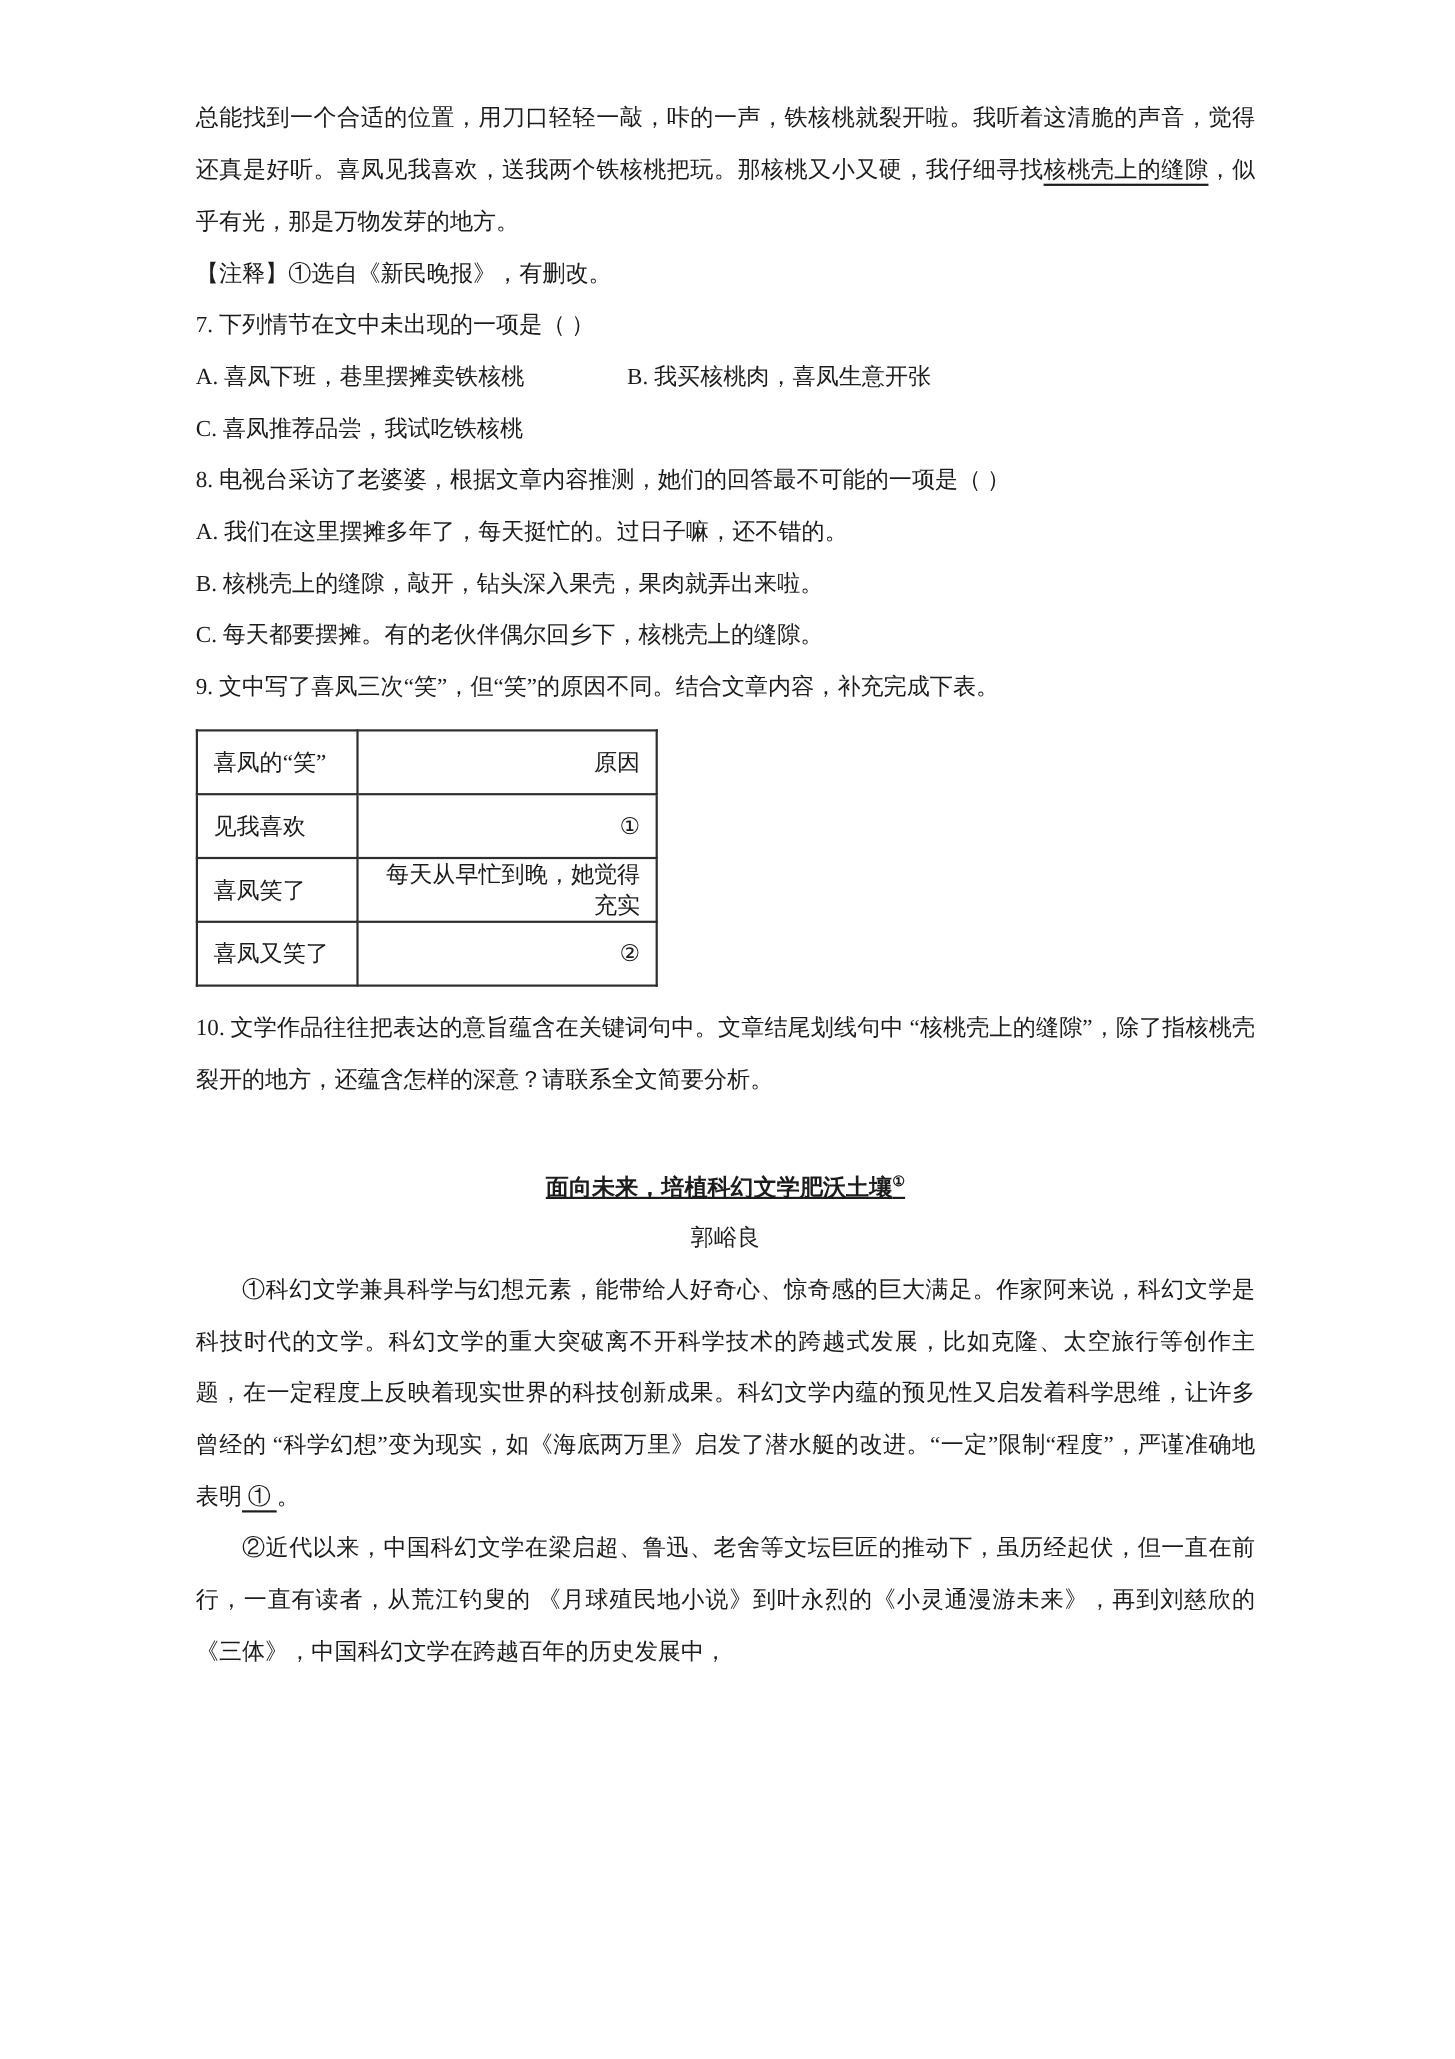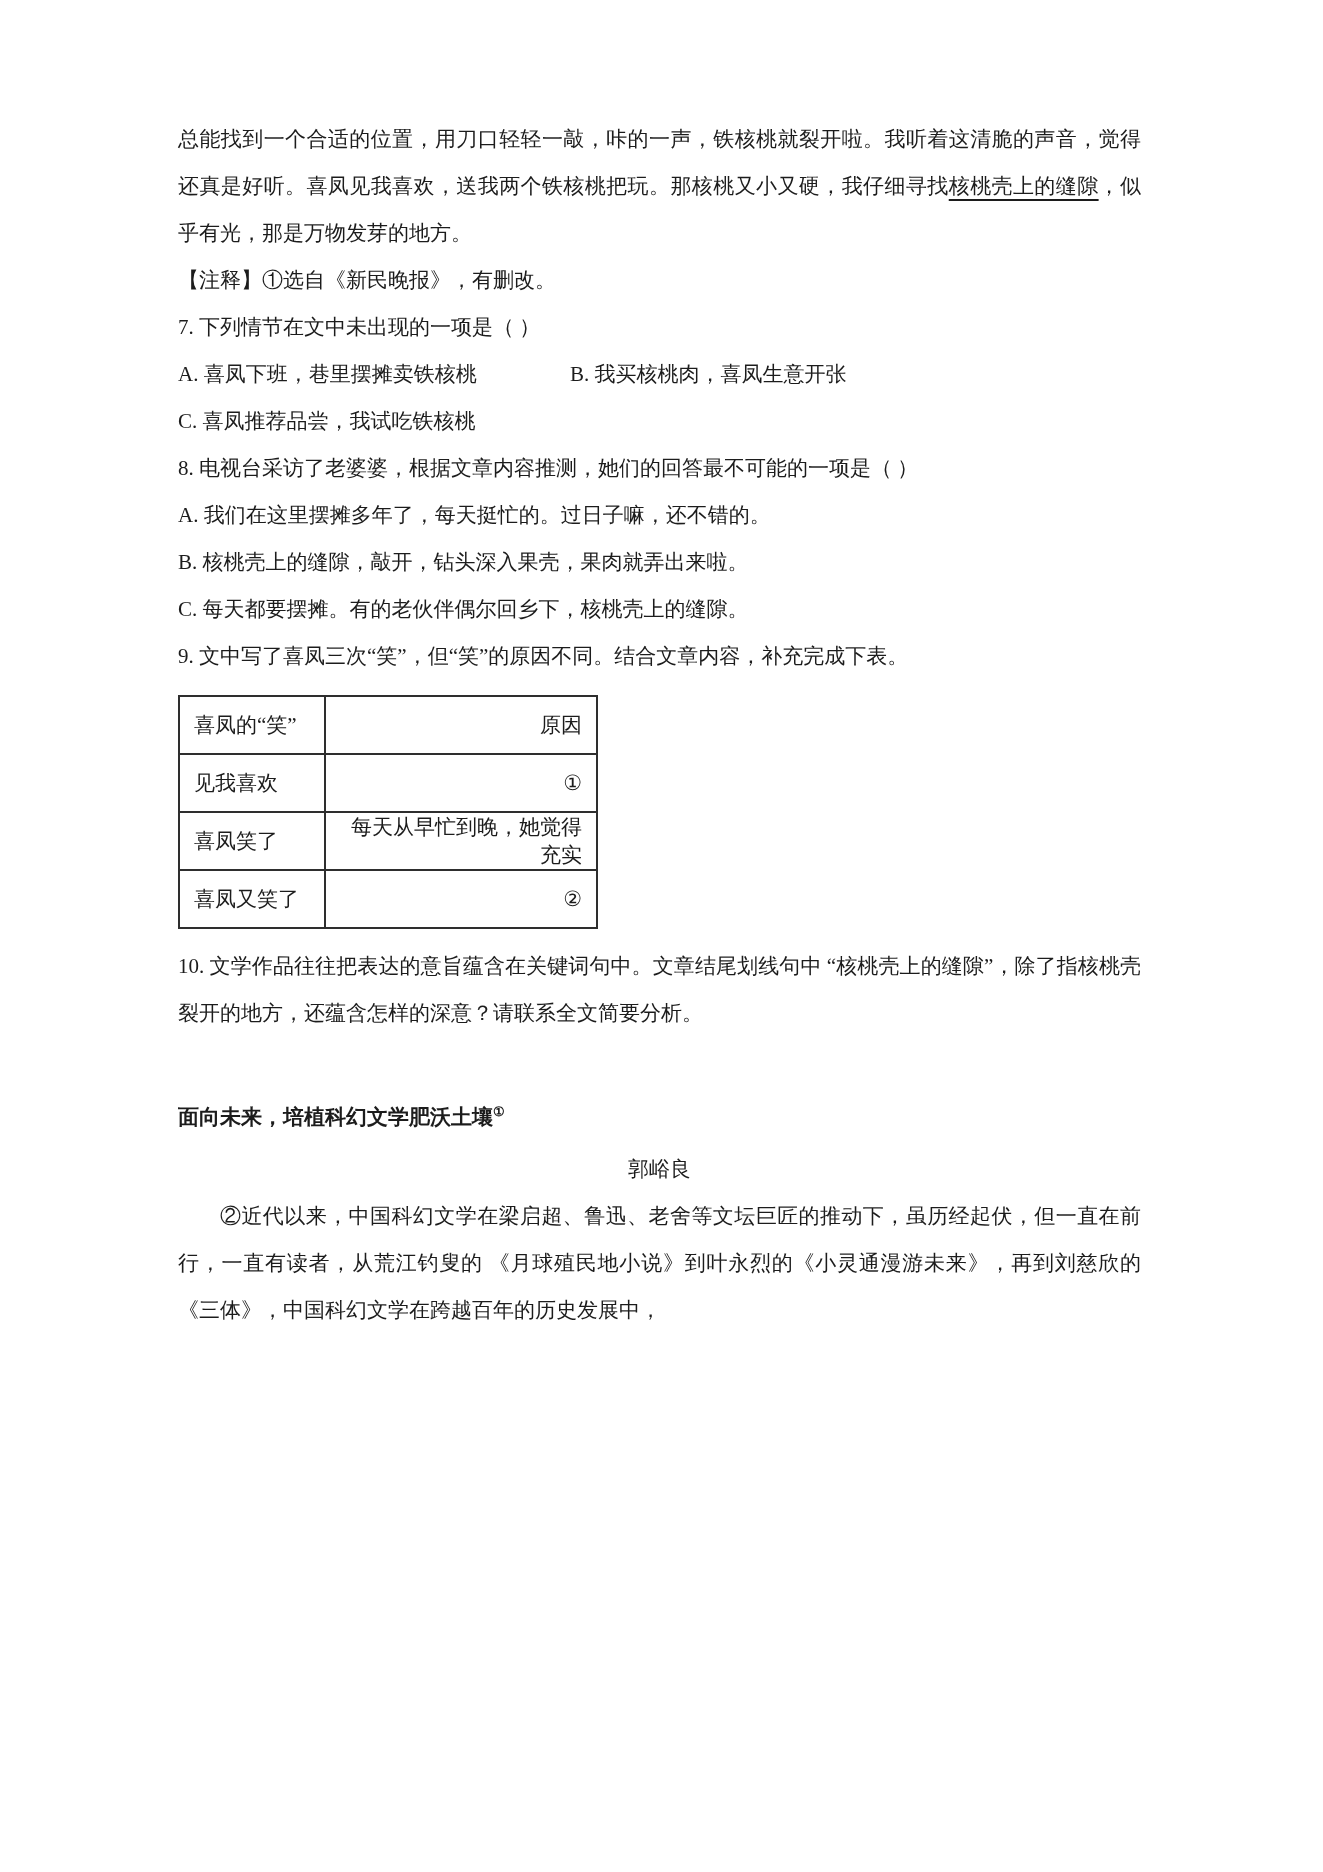--- a/index.html
+++ b/index.html
@@ -6,21 +6,21 @@
   html, body { background: #ffffff; }
   .page {
     position: relative;
     width: 1323px;
     height: 1872px;
     margin: 0 auto;
     background: #ffffff;
     color: #1c1c1c;
     font-family: "Liberation Serif", "DejaVu Serif", serif;
     font-size: 21px;
-    padding: 116px 182px 40px 178px;
+    padding: 84px 182px 40px 178px;
     overflow: hidden;
   }
   .tline { line-height: 47px; text-align: justify; }
   .u { text-decoration: underline; text-underline-offset: 6px; }
   .opt-row { display: flex; line-height: 47px; }
   .opt-left { width: 392px; flex: 0 0 392px; }
   .opt-right { flex: 1; }
   .qtable {
     border-collapse: collapse;
     margin: 15px 4px 14px 0;
@@ -29,24 +29,25 @@
     border: 2px solid #2e2e2e;
     height: 58px;
     padding: 0 14px;
     vertical-align: middle;
     font-size: 21px;
     color: #1c1c1c;
   }
   .qtable td.c1 { width: 146px; min-width: 146px; }
   .qtable td.c2 { width: 272px; min-width: 272px; text-align: right; }
   .essay-title {
-    text-align: left;
+    text-align: center;
     font-weight: bold;
-    line-height: 58px;
+    line-height: 46px;
     margin-top: 46px;
+    text-decoration: underline;
   }
   .essay-title sup { font-size: 13px; font-weight: bold; }
   .essay-author { text-align: center; line-height: 47px; }
   .essay-p { line-height: 47px; text-align: justify; text-indent: 2em; }
 </style>
 </head>
 <body>
 
 <div class="page">
 
@@ -90,16 +91,17 @@
       </tr>
     </tbody>
   </table>
 
   <p class="tline">10. 文学作品往往把表达的意旨蕴含在关键词句中。文章结尾划线句中 “核桃壳上的缝隙”，除了指核桃壳裂开的地方，还蕴含怎样的深意？请联系全文简要分析。</p>
 
   <div class="essay-title"><span>面向未来，培植科幻文学肥沃土壤</span><sup>①</sup></div>
 
   <div class="essay-author">郭峪良</div>
 
+  <p class="essay-p"><span>①科幻文学兼具科学与幻想元素，能带给人好奇心、惊奇感的巨大满足。作家阿来说，科幻文学是科技时代的文学。科幻文学的重大突破离不开科学技术的跨越式发展，比如克隆、太空旅行等创作主题，在一定程度上反映着现实世界的科技创新成果。科幻文学内蕴的预见性又启发着科学思维，让许多曾经的 “科学幻想”变为现实，如《海底两万里》启发了潜水艇的改进。“一定”限制“程度”，严谨准确地表明</span><span class="u"> ① </span><span>。</span></p>
 
   <p class="essay-p">②近代以来，中国科幻文学在梁启超、鲁迅、老舍等文坛巨匠的推动下，虽历经起伏，但一直在前行，一直有读者，从荒江钓叟的 《月球殖民地小说》到叶永烈的《小灵通漫游未来》，再到刘慈欣的《三体》，中国科幻文学在跨越百年的历史发展中，</p>
 
 </div>
 
 </body></html>

